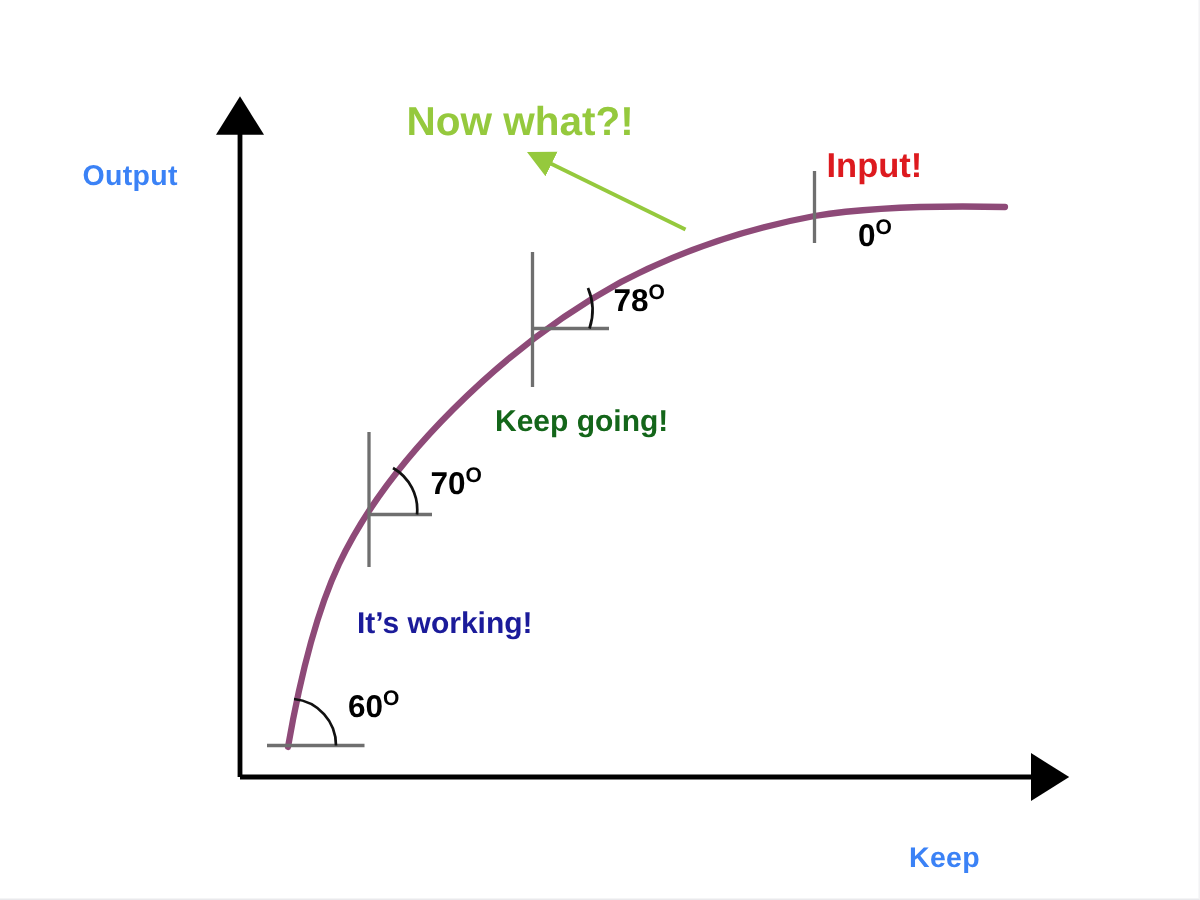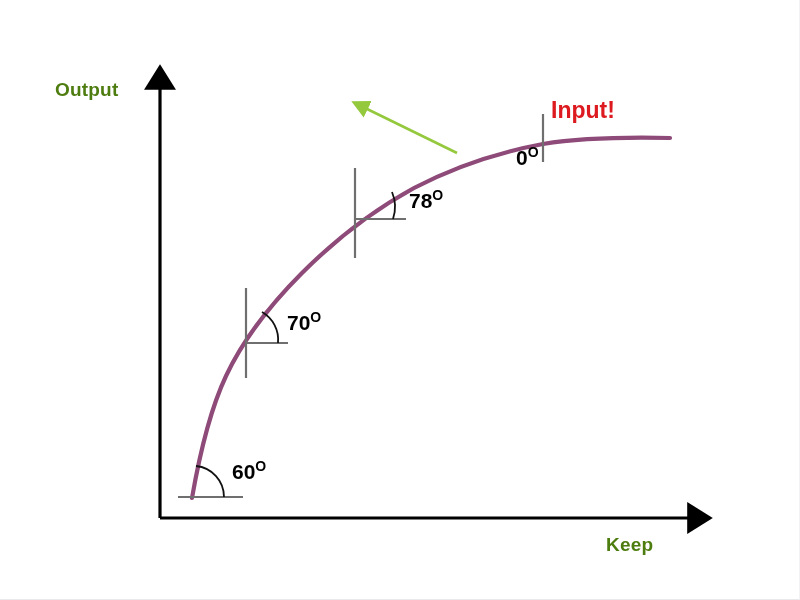--- a/index.html
+++ b/index.html
@@ -28,22 +28,23 @@
     height: 600px;
   }
   .lbl {
     position: absolute;
     white-space: nowrap;
     font-weight: bold;
     line-height: 1;
   }
   .axis-label {
     font-size: 19px;
-    color: #4d7c0f;
+    color: #3b82f6;
     letter-spacing: 0.2px;
+    margin-top: 28px;
   }
   #label-output { left: 55px; top: 80px; }
   #label-input  { left: 606px; top: 535px; }
 
   #label-now-what {
     left: 271px;
     top: 68px;
     font-size: 27px;
     color: #95c93d;
   }
@@ -69,21 +70,21 @@
   .angle-lbl {
     color: #000000;
     font-size: 21px;
   }
   .angle-lbl sup {
     font-size: 14px;
     font-weight: bold;
     vertical-align: super;
     line-height: 0;
   }
-  #angle-0  { left: 516px; top: 147px; }
+  #angle-0  { left: 572px; top: 147px; }
   #angle-45 { left: 409px; top: 190px; }
   #angle-60 { left: 287px; top: 312px; }
   #angle-85 { left: 232px; top: 461px; }
 </style>
 </head>
 <body>
 
 <div id="slide">
 
   <svg id="figure-svg" viewBox="0 0 800 600">
@@ -131,24 +132,27 @@
       <line x1="543" y1="114" x2="543" y2="162" stroke="#6f6f6f" stroke-width="2.2"></line>
     </g>
 
     <line x1="457" y1="153" x2="363" y2="107" stroke="#95c93d" stroke-width="2.6" marker-end="url(#green-arrow-head)"></line>
   </svg>
 
   <div class="lbl axis-label" id="label-output">Output</div>
 
   <div class="lbl axis-label" id="label-input">Keep</div>
 
+  <div class="lbl" id="label-now-what">Now what?!</div>
 
   <div class="lbl" id="label-stop">Input!</div>
 
+  <div class="lbl" id="label-keep-going">Keep going!</div>
 
+  <div class="lbl" id="label-its-working">It’s working!</div>
 
   <div class="lbl angle-lbl" id="angle-85"><span>60</span><sup>O</sup></div>
 
   <div class="lbl angle-lbl" id="angle-60"><span>70</span><sup>O</sup></div>
 
   <div class="lbl angle-lbl" id="angle-45"><span>78</span><sup>O</sup></div>
 
   <div class="lbl angle-lbl" id="angle-0"><span>0</span><sup>O</sup></div>
 
 </div>

